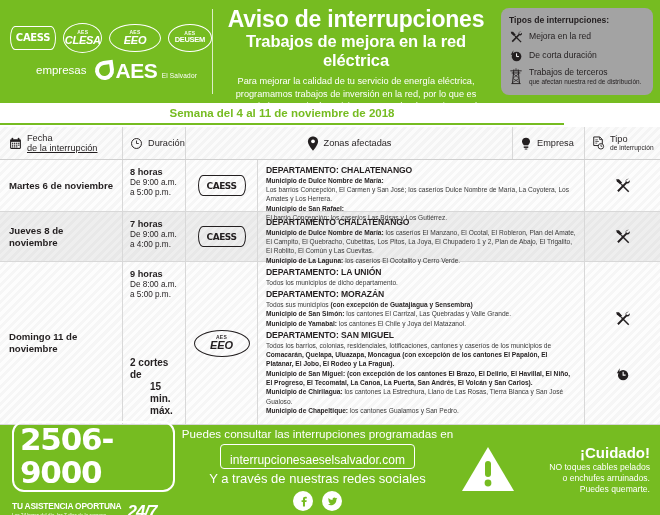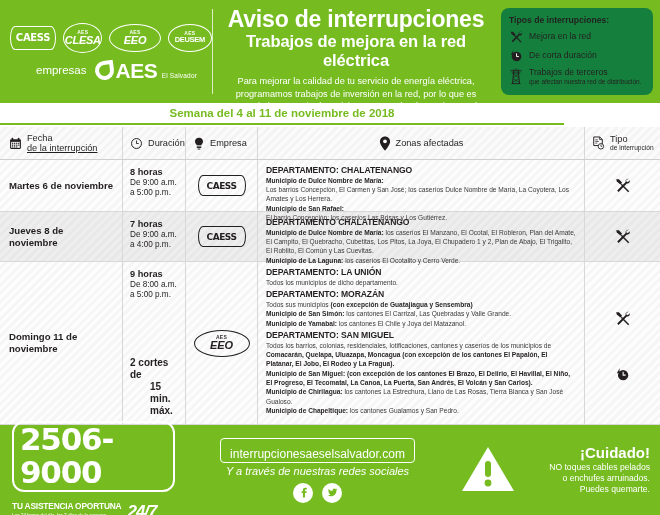--- a/index.html
+++ b/index.html
@@ -55,21 +55,21 @@
   .aes-small { font-size:6.5px; text-align:right; letter-spacing:.2px; }
 
   .hdr-divider { width:1px; background:rgba(255,255,255,.75); margin:9px 0; flex:none; }
 
   .hdr-title { flex:1; padding:7px 10px 6px 12px; text-align:center; color:#fff; }
   .hdr-h1 { font-size:23px; font-weight:bold; line-height:1.06; letter-spacing:-0.2px; }
   .hdr-h2 { font-size:16.5px; font-weight:bold; line-height:1.12; margin-top:1px; letter-spacing:-0.1px;}
   .hdr-p  { font-size:9.2px; line-height:1.33; margin-top:6px; }
 
   .types-box {
-    width:152px; flex:none; background:#15803d; border-radius:8px;
+    width:152px; flex:none; background:#a3a3a3; border-radius:8px;
     margin:8px 7px 8px 4px; padding:7px 8px 6px 8px; color:#231f20;
   }
   .types-title { font-size:8.6px; font-weight:bold; margin-bottom:5px; }
   .type-item { display:flex; align-items:center; gap:6px; margin-bottom:5px; }
   .type-item:last-child{ margin-bottom:0; }
   .type-txt { font-size:8.6px; line-height:1.15; }
   .type-sub { font-size:6.4px; line-height:1.15; display:block; }
   .icon-svg { flex:none; display:block; }
 
   
@@ -150,21 +150,21 @@
   .ps-l1 { color:#fff; font-size:8.4px; font-weight:bold; letter-spacing:-0.2px; line-height:1.15;}
   .ps-l2 { color:#fff; font-size:4.9px; letter-spacing:-0.1px; line-height:1.2; display:block;}
   .ps-247 { color:#fff; font-size:17px; font-weight:bold; font-style:italic; letter-spacing:-1px; line-height:.85;}
 
   .mid-box { flex:1; text-align:center; color:#fff; padding-bottom:2px; }
   .mid-l1 { font-size:11.6px; line-height:1.25; }
   .mid-url {
     display:inline-block; border:1.2px solid #fff; border-radius:4px;
     padding:8px 9px 1px 9px; margin:3px 0 2px 0; font-size:12px;
   }
-  .mid-l2 { font-size:11px; line-height:1.25;font-style:italic; }
+  .mid-l2 { font-size:13px; line-height:1.25; }
   .socials { display:flex; gap:9px; justify-content:center; margin-top:4px; }
   .soc {
     width:20px; height:20px; border-radius:50%; background:#fff; color:#76bc21;
     display:flex; align-items:center; justify-content:center;
     font-size:13px; font-weight:bold; font-family:"DejaVu Sans", sans-serif;
   }
 
   .warn-box { width:200px; flex:none; display:flex; align-items:flex-start; gap:9px; padding-right:10px; }
   .warn-tri { flex:none; }
   .warn-txt { color:#fff; text-align:right; flex:1; }
@@ -287,36 +287,36 @@
       </div>
 
       <div class="th c-dur">
         <svg class="icon-svg" width="13" height="13" viewBox="0 0 24 24">
           <circle cx="12" cy="12" r="9.2" fill="none" stroke="#231f20" stroke-width="1.8"></circle>
           <path d="M12 6.5 L12 12 L16.2 12" stroke="#231f20" stroke-width="1.6" fill="none"></path>
         </svg>
         <span class="th-l1">Duración</span>
       </div>
 
+      <div class="th c-zon">
+        <svg class="icon-svg" width="12" height="15" viewBox="0 0 18 24">
+          <path d="M9 0.8 C4.4 0.8 0.9 4.2 0.9 8.6 C0.9 14.3 9 23.2 9 23.2 C9 23.2 17.1 14.3 17.1 8.6 C17.1 4.2 13.6 0.8 9 0.8 Z" fill="#231f20"></path>
+          <circle cx="9" cy="8.4" r="3" fill="#ffffff"></circle>
+        </svg>
+        <span class="th-l1">Zonas afectadas</span>
+      </div>
+
       <div class="th c-emp">
         <svg class="icon-svg" width="12" height="13" viewBox="0 0 20 24">
           <path d="M10 1.5 C5.6 1.5 2.6 4.6 2.6 8.3 C2.6 11.2 4.6 12.8 5.6 14.6 L14.4 14.6 C15.4 12.8 17.4 11.2 17.4 8.3 C17.4 4.6 14.4 1.5 10 1.5 Z" fill="#231f20"></path>
           <rect x="5.8" y="16" width="8.4" height="1.7" fill="#231f20"></rect>
           <rect x="5.8" y="18.6" width="8.4" height="1.7" fill="#231f20"></rect>
           <rect x="7.6" y="21.3" width="4.8" height="1.8" fill="#231f20"></rect>
         </svg>
         <span class="th-l1">Empresa</span>
-      </div>
-
-      <div class="th c-zon">
-        <svg class="icon-svg" width="12" height="15" viewBox="0 0 18 24">
-          <path d="M9 0.8 C4.4 0.8 0.9 4.2 0.9 8.6 C0.9 14.3 9 23.2 9 23.2 C9 23.2 17.1 14.3 17.1 8.6 C17.1 4.2 13.6 0.8 9 0.8 Z" fill="#231f20"></path>
-          <circle cx="9" cy="8.4" r="3" fill="#ffffff"></circle>
-        </svg>
-        <span class="th-l1">Zonas afectadas</span>
       </div>
 
       <div class="th c-typ">
         <svg class="icon-svg" width="13" height="14" viewBox="0 0 20 22">
           <path d="M2.5 1.5 H12 L16 5.5 V15 H2.5 Z" fill="none" stroke="#231f20" stroke-width="1.5"></path>
           <path d="M11.8 1.6 V5.6 H15.8" fill="none" stroke="#231f20" stroke-width="1.3"></path>
           <path d="M5 6 H9 M5 8.6 H10.5 M5 11.2 H8" stroke="#231f20" stroke-width="1.1"></path>
           <circle cx="13.8" cy="16.2" r="4.3" fill="#ffffff" stroke="#231f20" stroke-width="1.4"></circle>
           <path d="M13.8 13.4 V16.2 H16" stroke="#231f20" stroke-width="1.2" fill="none"></path>
         </svg>
@@ -446,20 +446,21 @@
       <div class="phone-sub">
         <span>
           <span class="ps-l1">TU ASISTENCIA OPORTUNA</span>
           <span class="ps-l2">Las 24 horas del día, los 7 días de la semana</span>
         </span>
         <span class="ps-247">24/7</span>
       </div>
     </div>
 
     <div class="mid-box">
+      <div class="mid-l1">Puedes consultar las interrupciones programadas en</div>
       <div class="mid-url">interrupcionesaeselsalvador.com</div>
       <div class="mid-l2">Y a través de nuestras redes sociales</div>
       <div class="socials">
         <span class="soc">
           <svg width="11" height="11" viewBox="0 0 12 12">
             <path d="M7.6 11.5 V6.6 H9.2 L9.5 4.7 H7.6 V3.6 C7.6 3.0 7.8 2.7 8.6 2.7 H9.6 V1 C9.3 0.95 8.6 0.9 7.9 0.9 C6.3 0.9 5.4 1.8 5.4 3.4 V4.7 H3.9 V6.6 H5.4 V11.5 Z" fill="#76bc21"></path>
           </svg>
         </span>
         <span class="soc">
           <svg width="11" height="11" viewBox="0 0 12 12">

